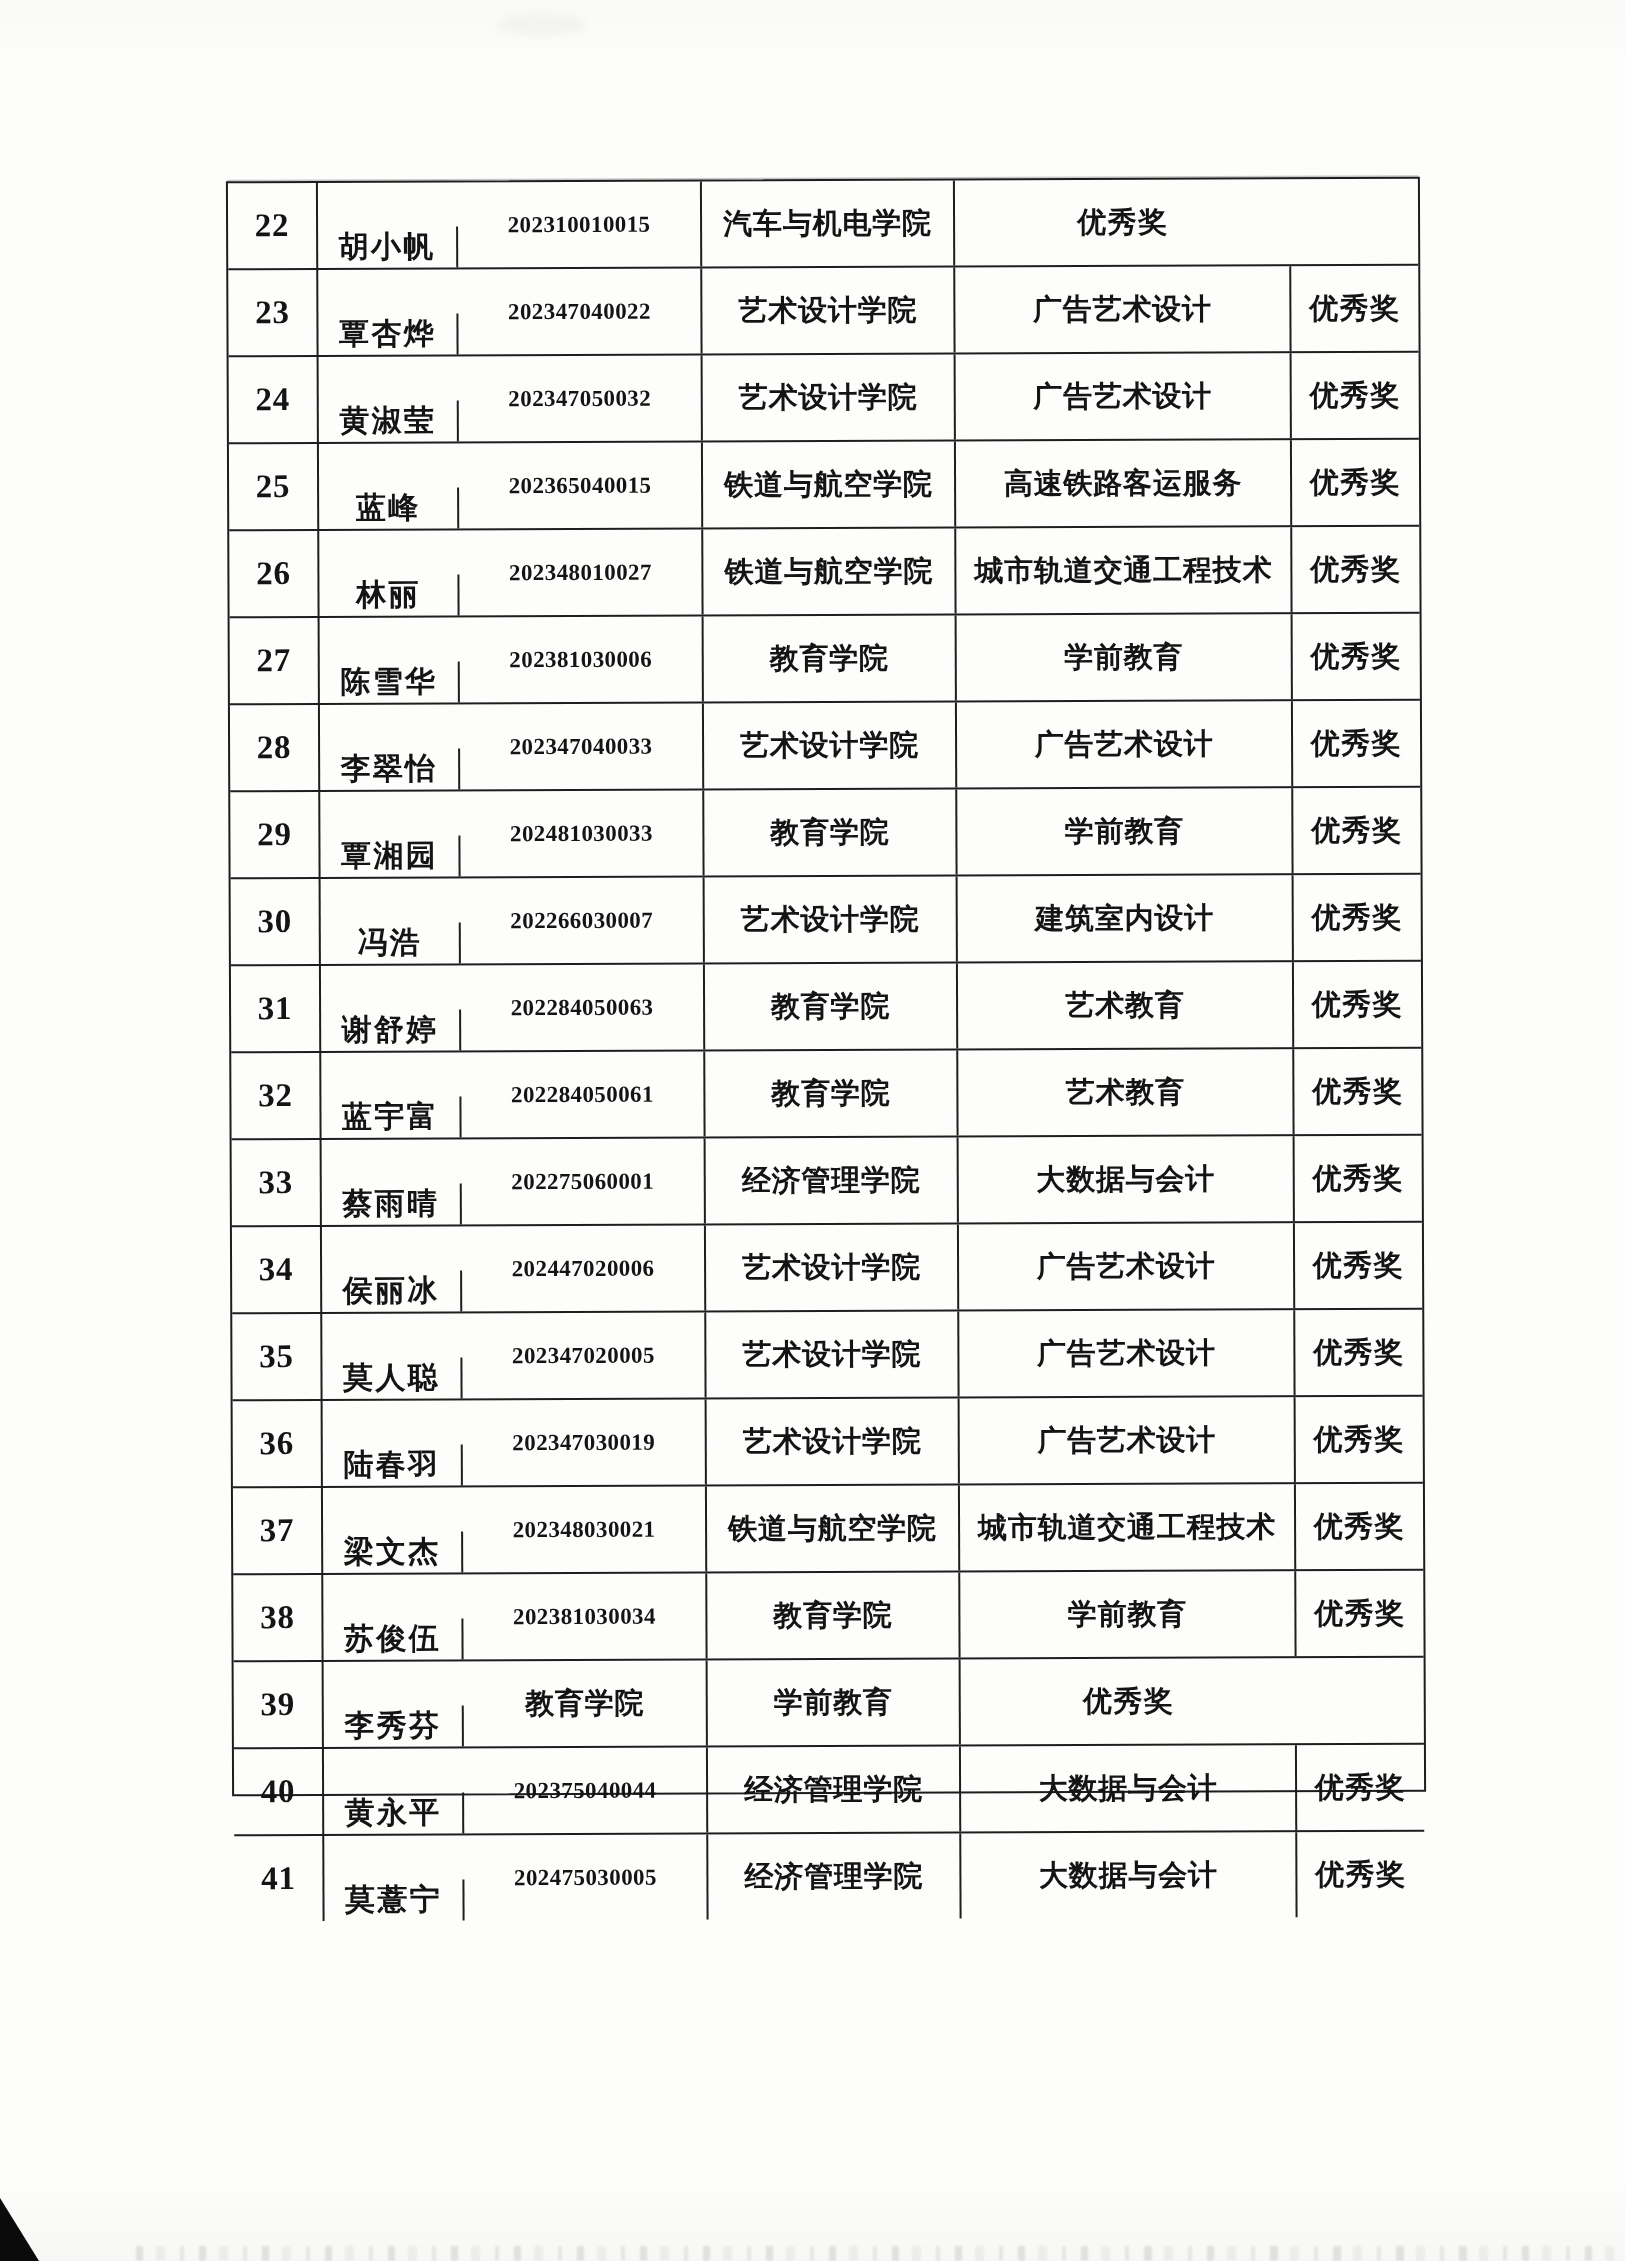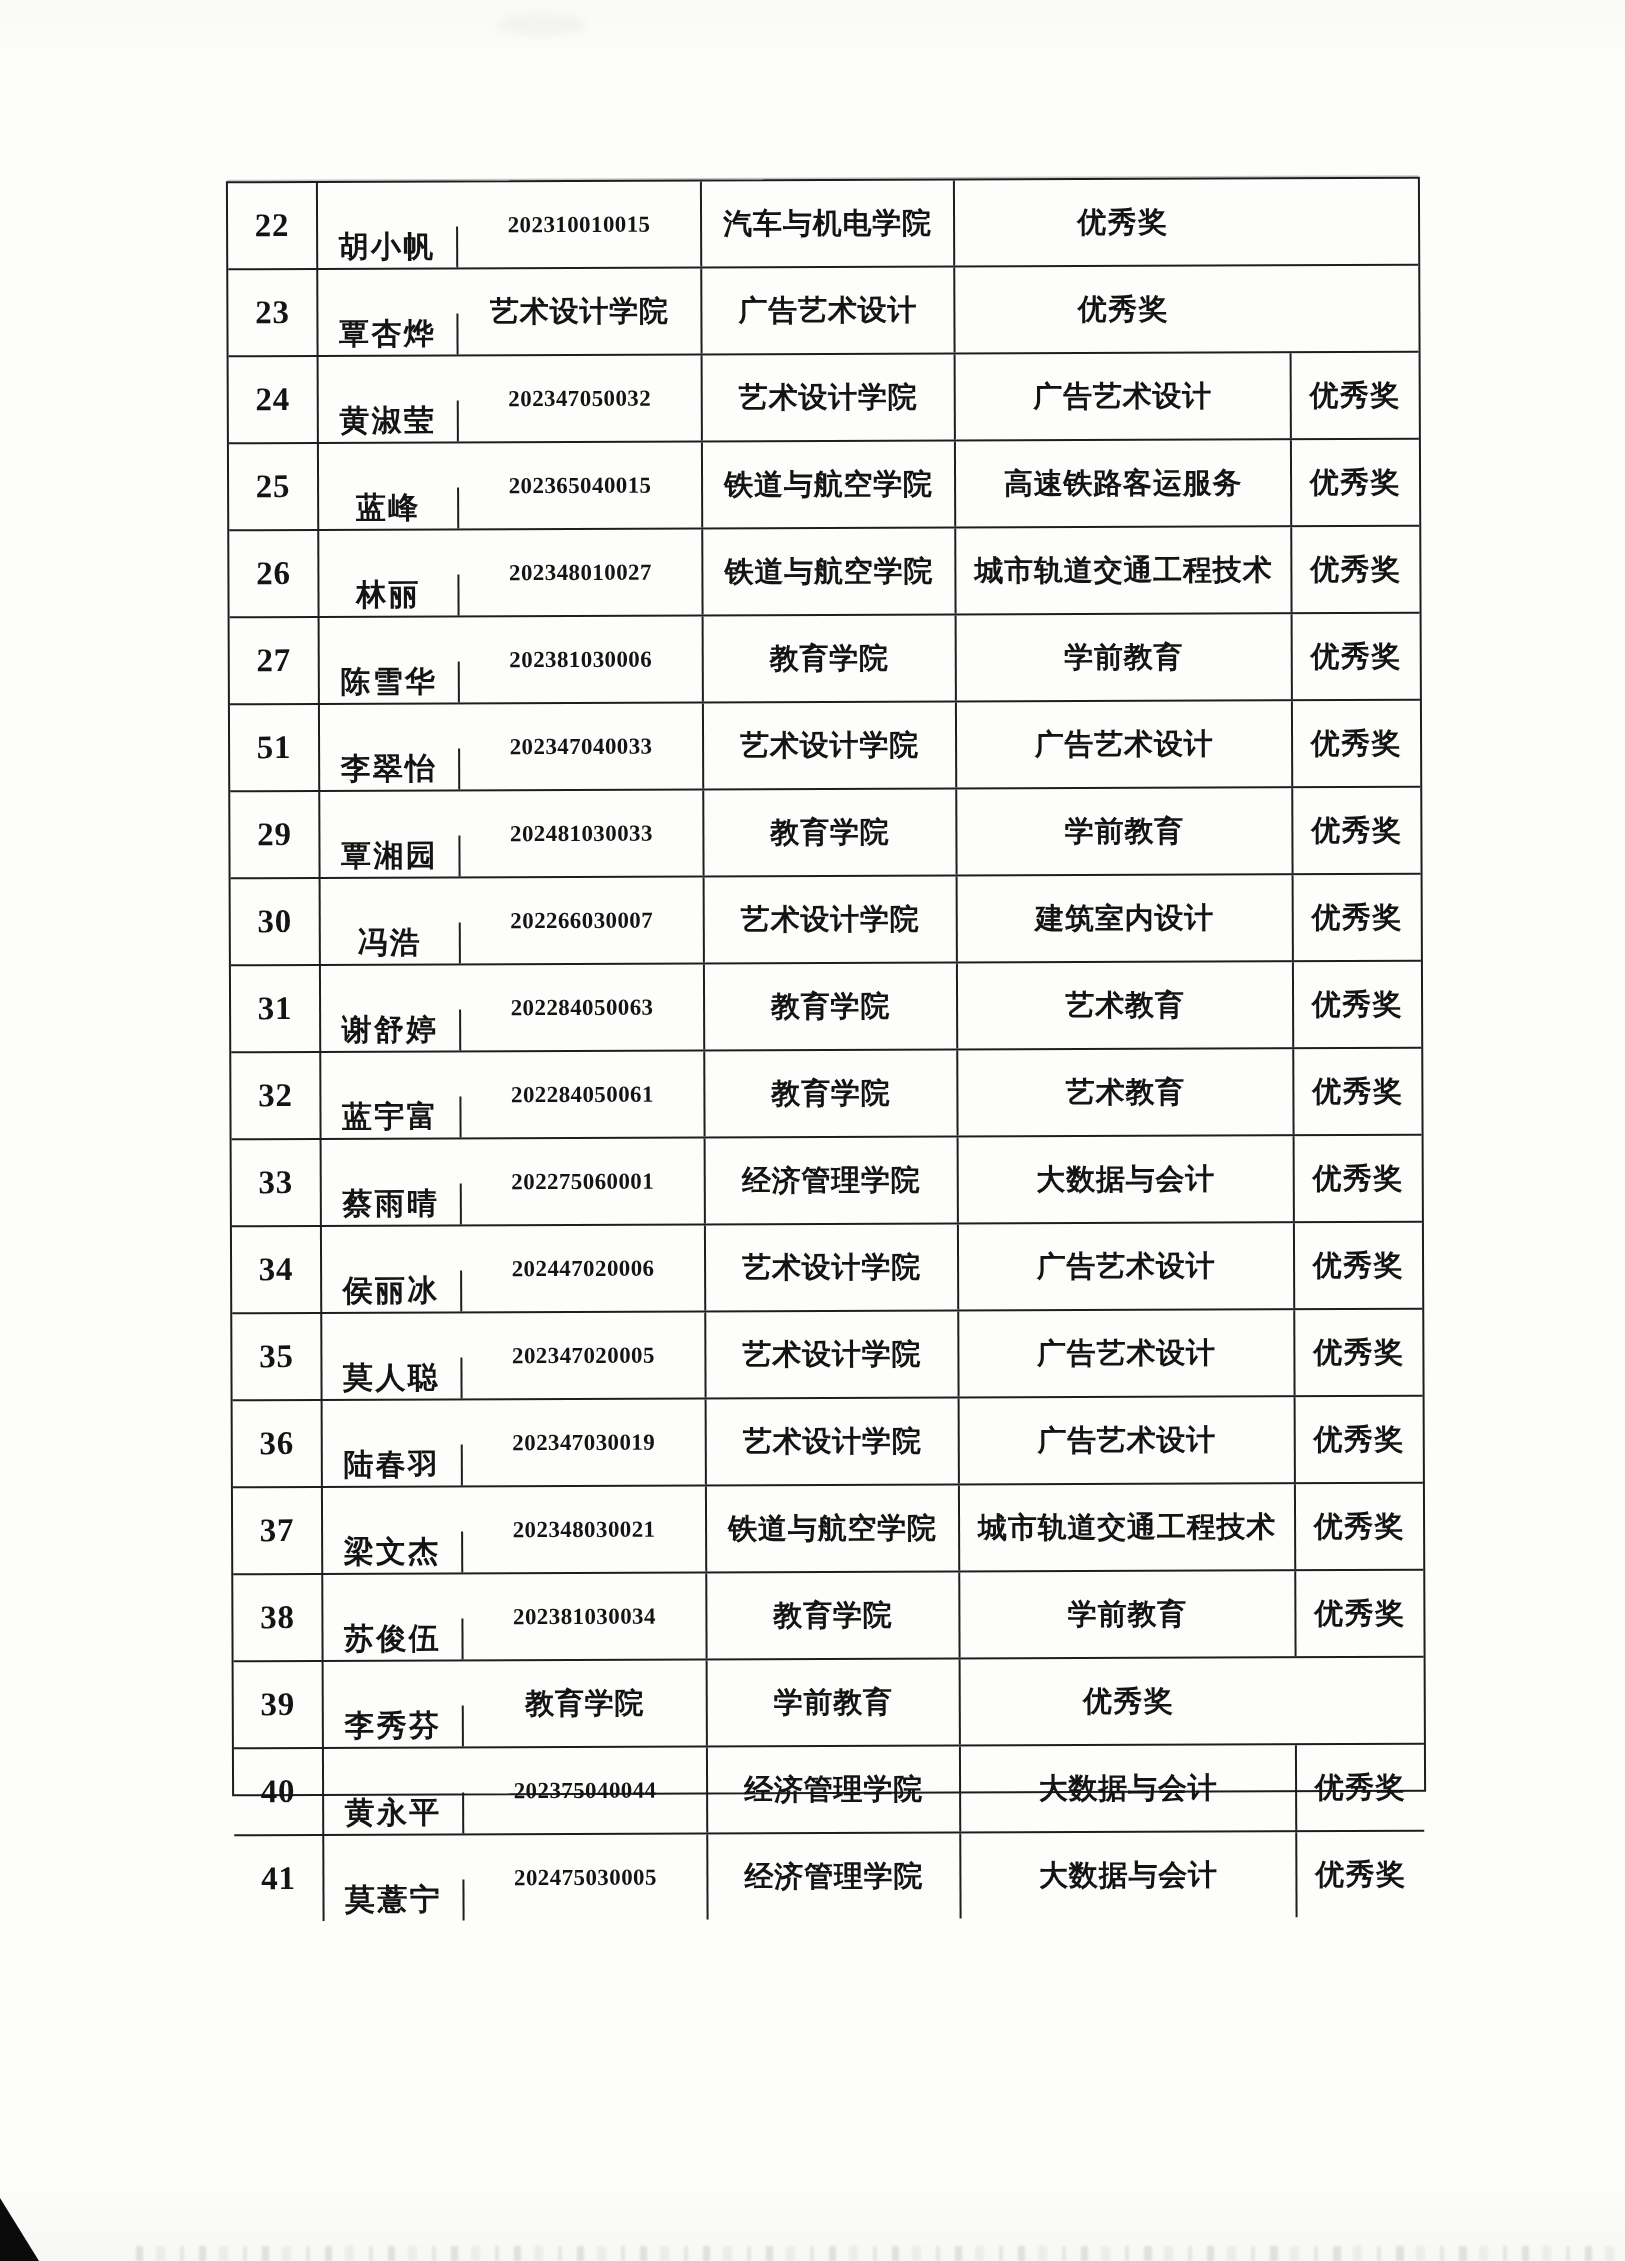--- a/index.html
+++ b/index.html
@@ -135,20 +135,21 @@
     <div class="cell c-no">22</div>
     <div class="cell c-name">胡小帆</div>
     <div class="cell c-id">202310010015</div>
     <div class="cell c-college">汽车与机电学院</div>
     <div class="cell c-award">优秀奖</div>
   </div>
 
   <div class="row">
     <div class="cell c-no">23</div>
     <div class="cell c-name">覃杏烨</div>
+    <div class="cell c-id">202347040022</div>
     <div class="cell c-college">艺术设计学院</div>
     <div class="cell c-major">广告艺术设计</div>
     <div class="cell c-award">优秀奖</div>
   </div>
 
   <div class="row">
     <div class="cell c-no">24</div>
     <div class="cell c-name">黄淑莹</div>
     <div class="cell c-id">202347050032</div>
     <div class="cell c-college">艺术设计学院</div>
@@ -177,21 +178,21 @@
   <div class="row">
     <div class="cell c-no">27</div>
     <div class="cell c-name">陈雪华</div>
     <div class="cell c-id">202381030006</div>
     <div class="cell c-college">教育学院</div>
     <div class="cell c-major">学前教育</div>
     <div class="cell c-award">优秀奖</div>
   </div>
 
   <div class="row">
-    <div class="cell c-no">51</div>
+    <div class="cell c-no">28</div>
     <div class="cell c-name">李翠怡</div>
     <div class="cell c-id">202347040033</div>
     <div class="cell c-college">艺术设计学院</div>
     <div class="cell c-major">广告艺术设计</div>
     <div class="cell c-award">优秀奖</div>
   </div>
 
   <div class="row">
     <div class="cell c-no">29</div>
     <div class="cell c-name">覃湘园</div>

